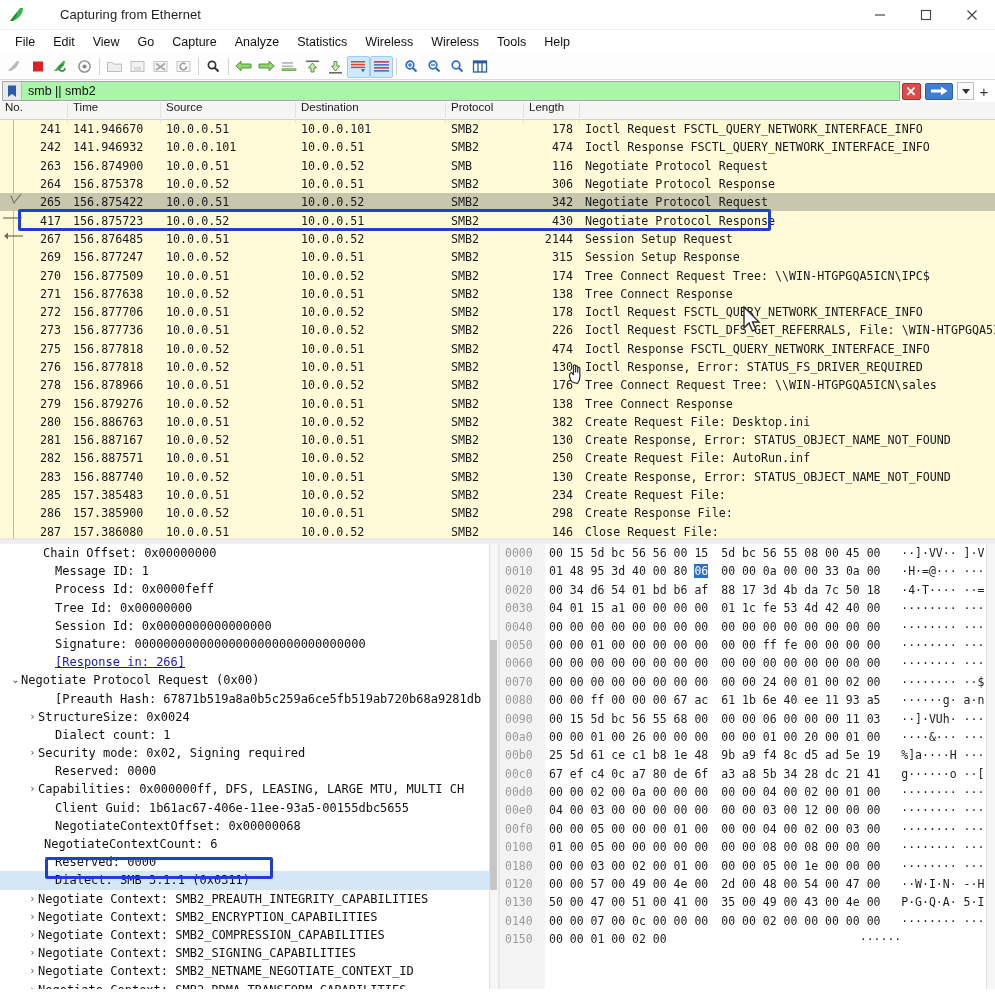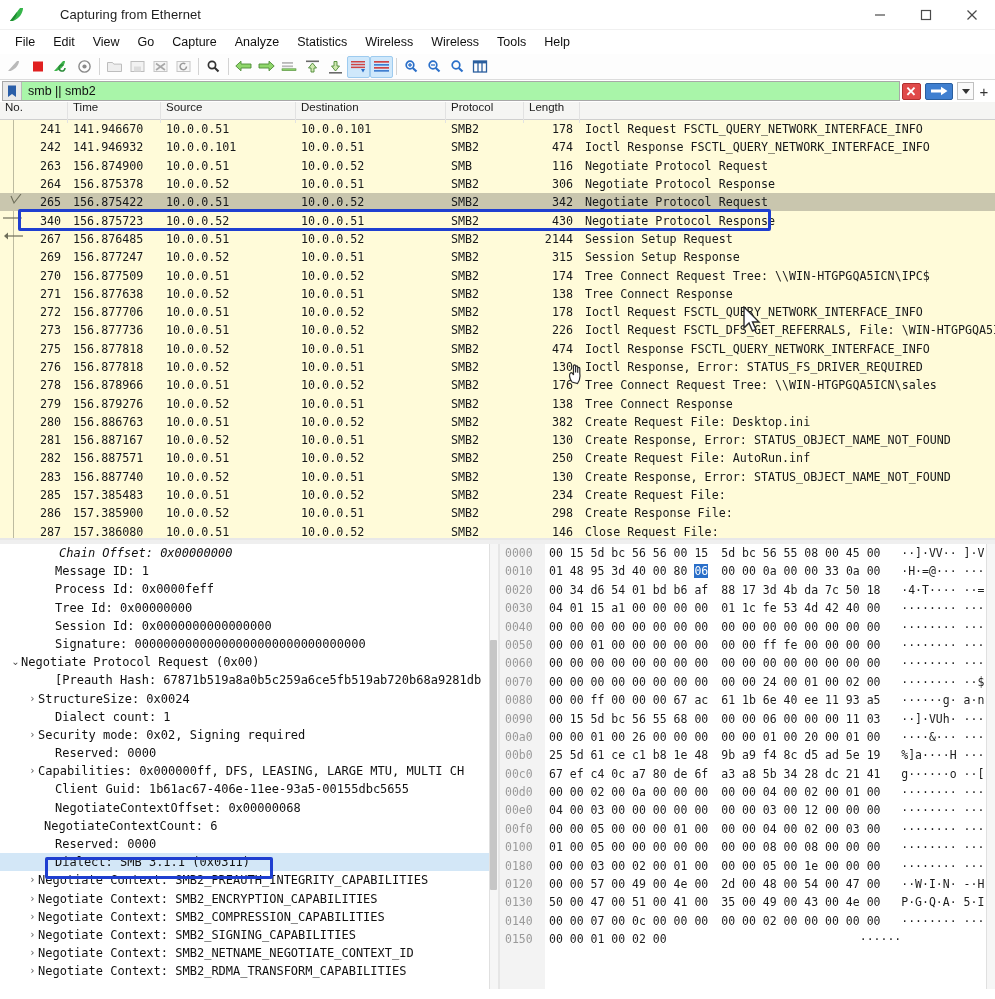--- a/index.html
+++ b/index.html
@@ -432,21 +432,21 @@
       <div class="prow selected">
         <div class="cell c-no">265</div>
         <div class="cell c-time">156.875422</div>
         <div class="cell c-src">10.0.0.51</div>
         <div class="cell c-dst">10.0.0.52</div>
         <div class="cell c-proto">SMB2</div>
         <div class="cell c-len">342</div>
         <div class="cell c-info">Negotiate Protocol Request</div>
       </div>
       <div class="prow">
-        <div class="cell c-no">340</div>
+        <div class="cell c-no">417</div>
         <div class="cell c-time">156.875723</div>
         <div class="cell c-src">10.0.0.52</div>
         <div class="cell c-dst">10.0.0.51</div>
         <div class="cell c-proto">SMB2</div>
         <div class="cell c-len">430</div>
         <div class="cell c-info">Negotiate Protocol Response</div>
       </div>
       <div class="prow">
         <div class="cell c-no">267</div>
         <div class="cell c-time">156.876485</div>
@@ -614,21 +614,21 @@
     </div>
   <div class="hl-box" style="left:18px; top:107px; width:753px; height:22px;"></div>
 </div>
 
 <div class="splitter"></div>
 
 <div class="bottom">
 
   <div class="detail-pane">
     <div id="detail-rows">
-        <div class="drow" style="padding-left: 48px; font-style: italic;">
+        <div class="drow" style="padding-left: 32px;">
           <span class="twisty"></span>
           <span class="dtext">Chain Offset: 0x00000000</span>
         </div>
         <div class="drow" style="padding-left: 44px;">
           <span class="twisty"></span>
           <span class="dtext">Message ID: 1</span>
         </div>
         <div class="drow" style="padding-left: 44px;">
           <span class="twisty"></span>
           <span class="dtext">Process Id: 0x0000feff</span>
@@ -637,20 +637,24 @@
           <span class="twisty"></span>
           <span class="dtext">Tree Id: 0x00000000</span>
         </div>
         <div class="drow" style="padding-left: 44px;">
           <span class="twisty"></span>
           <span class="dtext">Session Id: 0x0000000000000000</span>
         </div>
         <div class="drow" style="padding-left: 44px;">
           <span class="twisty"></span>
           <span class="dtext">Signature: 00000000000000000000000000000000</span>
+        </div>
+        <div class="drow" style="padding-left: 44px;">
+          <span class="twisty"></span>
+          <span class="dtext dlink">[Response in: 266]</span>
         </div>
         <div class="drow" style="padding-left: 10px;">
           <span class="twisty">⌄</span>
           <span class="dtext">Negotiate Protocol Request (0x00)</span>
         </div>
         <div class="drow" style="padding-left: 44px;">
           <span class="twisty"></span>
           <span class="dtext">[Preauth Hash: 67871b519a8a0b5c259a6ce5fb519ab720b68a9281db</span>
         </div>
         <div class="drow" style="padding-left: 27px;">

